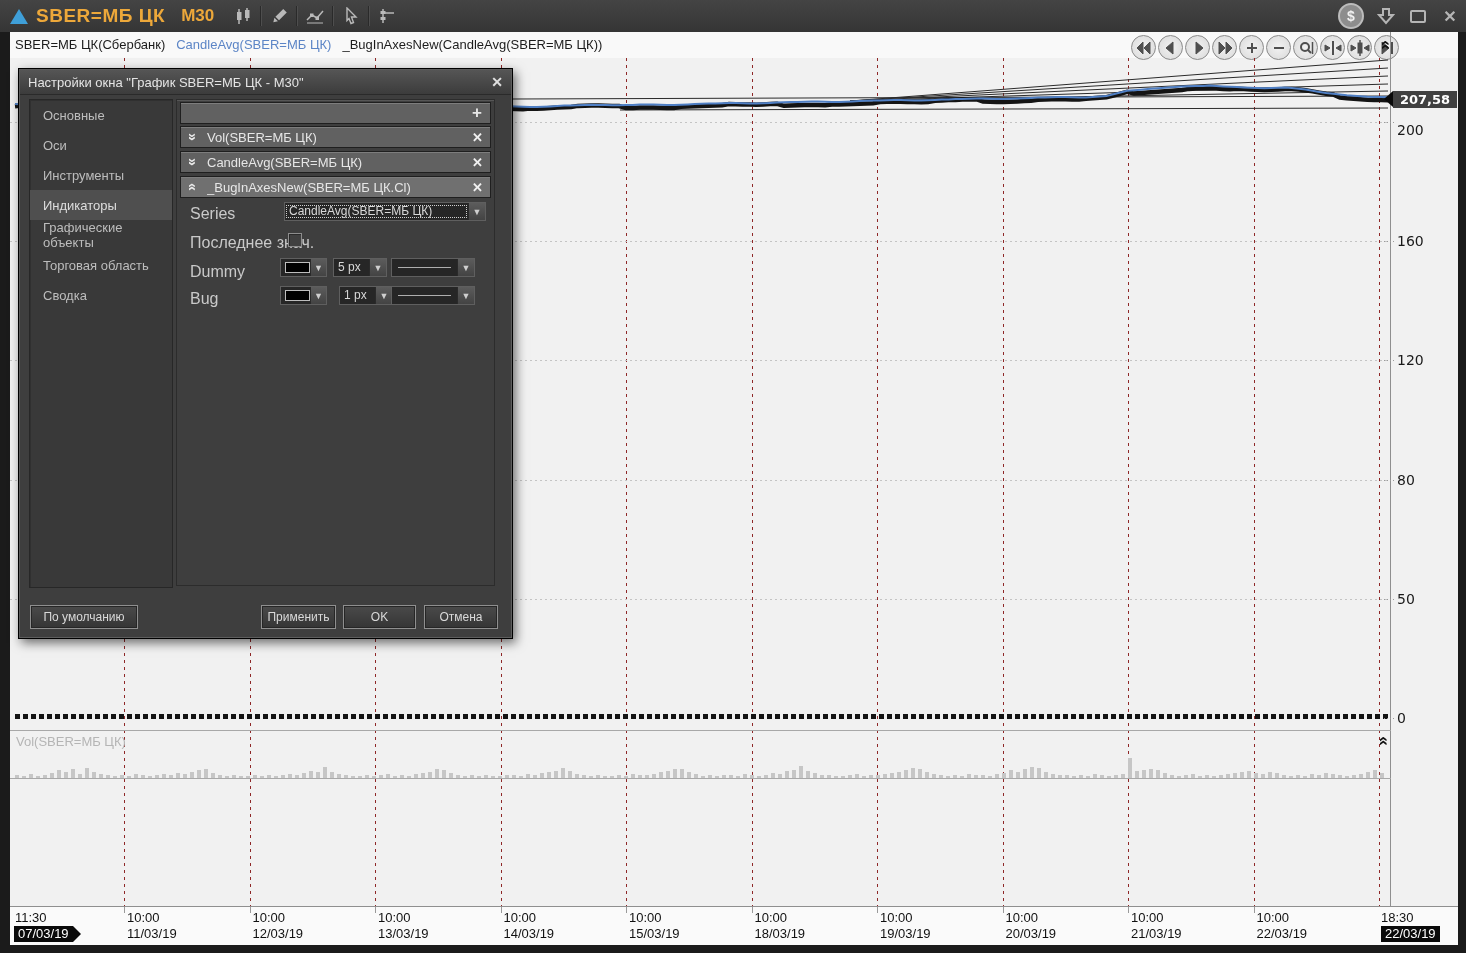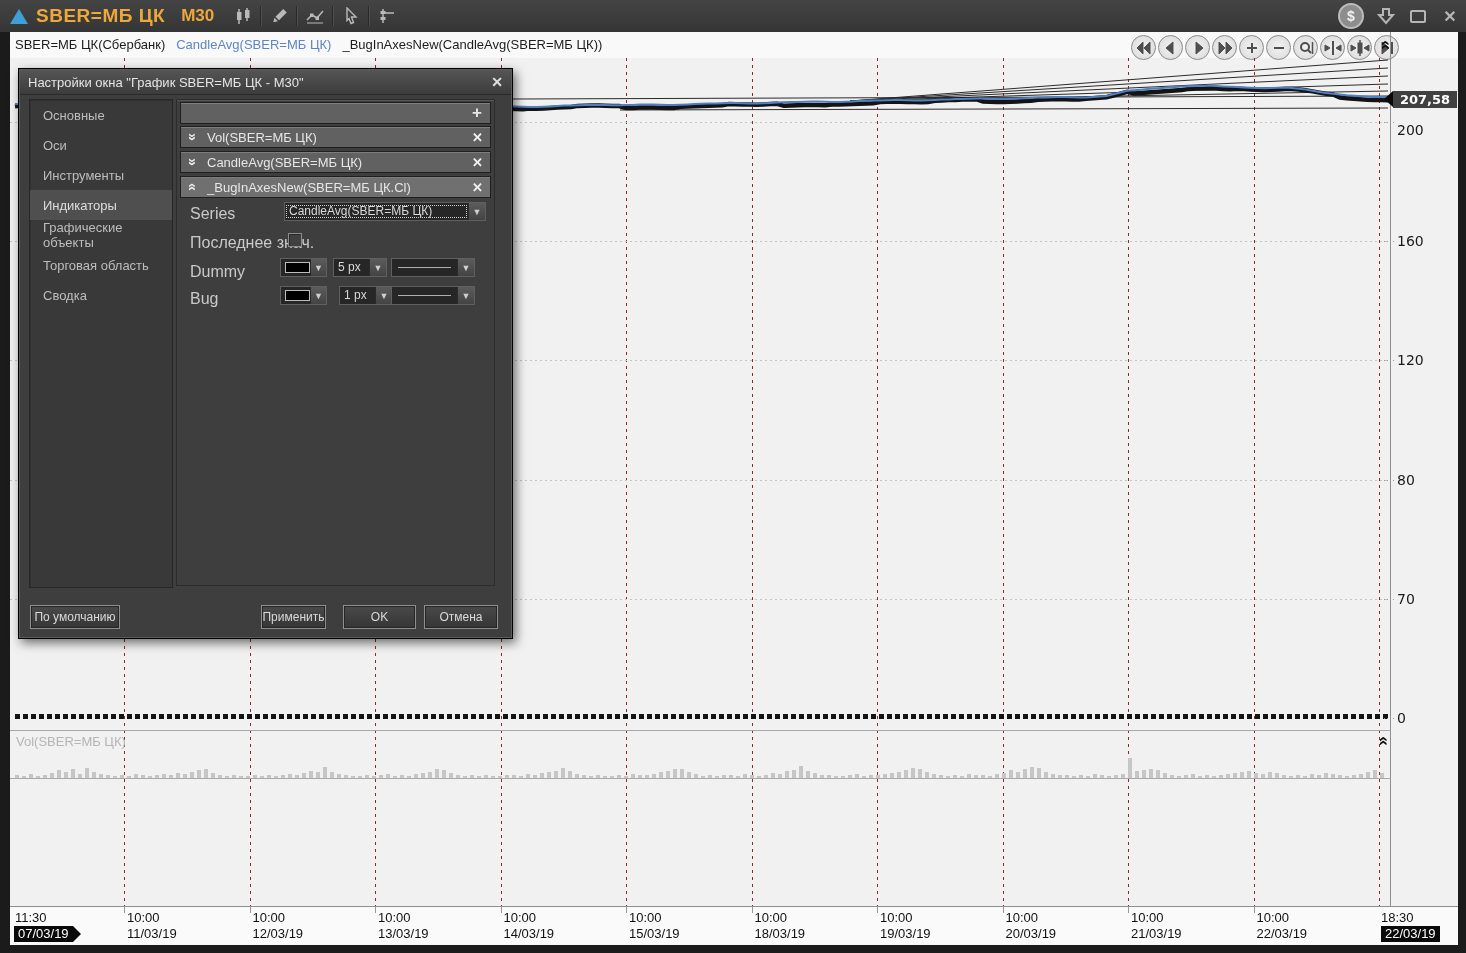--- a/index.html
+++ b/index.html
@@ -468,21 +468,21 @@
         <div class="volbar" style="left: 1344px; height: 4px;"></div>
         <div class="volbar" style="left: 1351px; height: 6px;"></div>
         <div class="volbar" style="left: 1358px; height: 8px;"></div>
         <div class="volbar" style="left: 1365px; height: 5px;"></div>
       </div>
     <div class="abs pane-sep" style="top:746px;"></div>
 
     <div id="yaxis">
         <div class="abs ytick" style="left: 1387px; top: 678px;">0</div>
         <div class="abs ytick-dot" style="left: 1374px; top: 686px; width: 10px;"></div>
-        <div class="abs ytick" style="left: 1387px; top: 559px;">70</div>
+        <div class="abs ytick" style="left: 1387px; top: 559px;">50</div>
         <div class="abs ytick-dot" style="left: 1374px; top: 567px; width: 10px;"></div>
         <div class="abs ytick" style="left: 1387px; top: 440px;">80</div>
         <div class="abs ytick-dot" style="left: 1374px; top: 448px; width: 10px;"></div>
         <div class="abs ytick" style="left: 1387px; top: 320px;">120</div>
         <div class="abs ytick-dot" style="left: 1374px; top: 328px; width: 10px;"></div>
         <div class="abs ytick" style="left: 1387px; top: 201px;">160</div>
         <div class="abs ytick-dot" style="left: 1374px; top: 209px; width: 10px;"></div>
         <div class="abs ytick" style="left: 1387px; top: 82px; margin-top: 8px;">200</div>
         <div class="abs ytick-dot" style="left: 1374px; top: 90px; width: 10px;"></div>
       </div>
@@ -597,24 +597,24 @@
             <span class="txt" style="outline: none;">1 px</span>
             <span class="arrow">▼</span>
           </div>
           <div class="dd plain abs" style="left: 214px; top: 186px; width: 84px;">
             <span class="lineglyph"></span>
             <span class="arrow">▼</span>
           </div>
         </div>
     </div>
 
-    <div class="dlg-btn abs" style="left:11px;top:536px;width:90px;">
+    <div class="dlg-btn abs" style="left:11px;top:536px;width:108px;">
         <span>По умолчанию</span>
       </div>
-    <div class="dlg-btn abs" style="left:242px;top:536px;width:65px;">
+    <div class="dlg-btn abs" style="left:242px;top:536px;width:75px;">
         <span>Применить</span>
       </div>
     <div class="dlg-btn abs" style="left:324px;top:536px;width:73px;">
         <span>OK</span>
       </div>
     <div class="dlg-btn abs" style="left:405px;top:536px;width:74px;">
         <span>Отмена</span>
       </div>
   </div>
 

